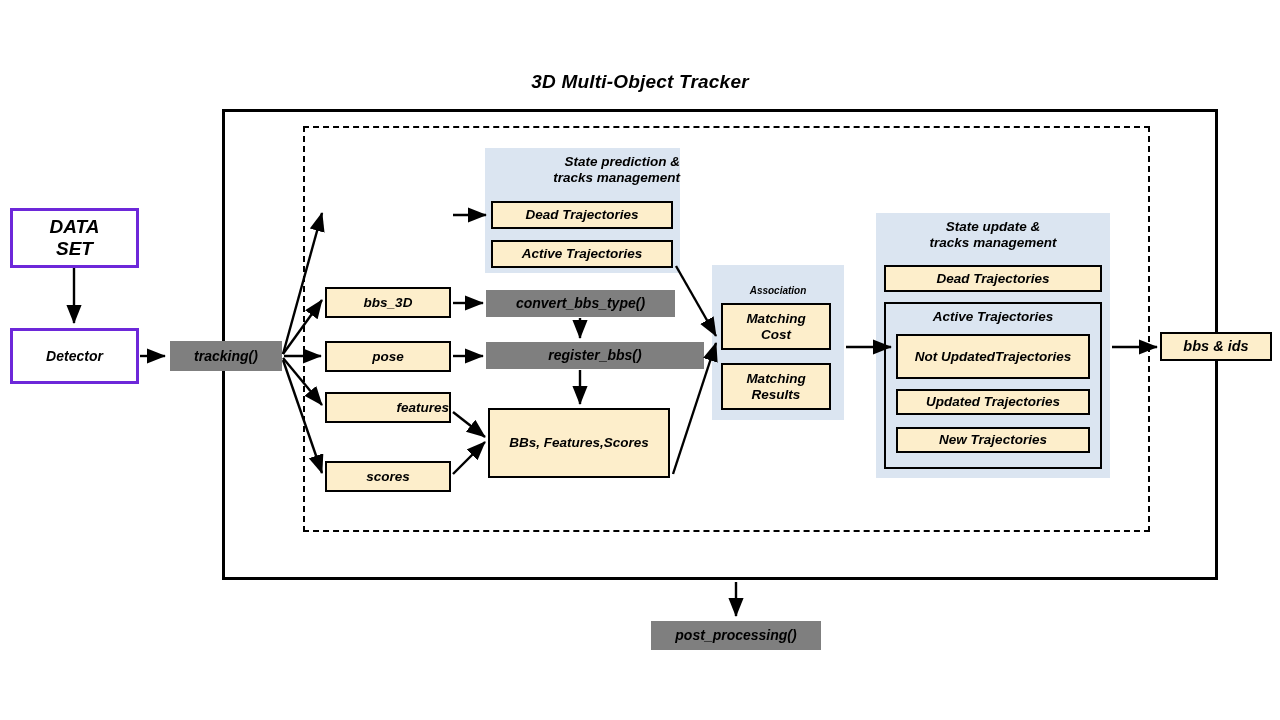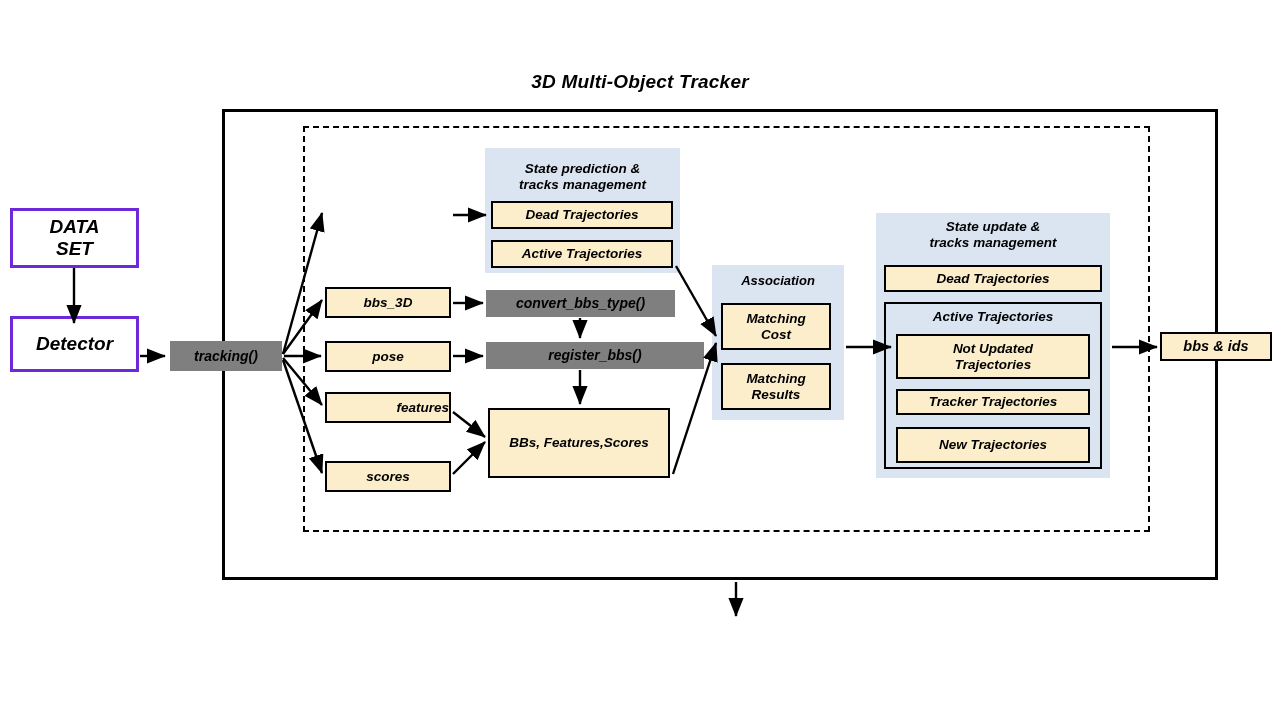--- a/index.html
+++ b/index.html
@@ -103,21 +103,21 @@
 
   <div class="abs frame-solid" style="left:222px; top:109px; width:996px; height:471px;"></div>
 
   <div class="abs frame-dashed" style="left:303px; top:126px; width:847px; height:406px;"></div>
 
   <div class="abs box box-white" style="left:10px; top:208px; width:129px; height:60px; font-size:19px; flex-direction:column;">
     <span>DATA</span>
     <span>SET</span>
   </div>
 
-  <div class="abs box box-white" style="left:10px; top:316px; width:129px; height:56px; font-size:19px;text-align:center;">
+  <div class="abs box box-white" style="left:10px; top:328px; width:129px; height:56px; font-size:14px;text-align:center;">
     <span>Detector</span>
   </div>
 
   <div class="abs box box-gray" style="left:170px; top:341px; width:112px; height:30px;">
     <span>tracking()</span>
   </div>
 
   <div class="abs box box-yellow" style="left:325px; top:287px; width:126px; height:31px;">
     <span>bbs_3D</span>
   </div>
@@ -125,21 +125,21 @@
     <span>pose</span>
   </div>
   <div class="abs box box-yellow" style="left:325px; top:392px; width:126px; height:31px;justify-content:flex-end;">
     <span>features</span>
   </div>
   <div class="abs box box-yellow" style="left:325px; top:461px; width:126px; height:31px;">
     <span>scores</span>
   </div>
 
   <div class="abs panel-blue" style="left:485px; top:148px; width:195px; height:125px;">
-    <div class="panel-heading" style="top:13px;">
+    <div class="panel-heading" style="top:6px;text-align:right;">
       <span>State prediction &amp;</span><br>
       <span>tracks management</span>
     </div>
   </div>
   <div class="abs box box-yellow" style="left:491px; top:201px; width:182px; height:28px;">
     <span>Dead Trajectories</span>
   </div>
   <div class="abs box box-yellow" style="left:491px; top:240px; width:182px; height:28px;">
     <span>Active Trajectories</span>
   </div>
@@ -150,21 +150,21 @@
   <div class="abs box box-gray" style="left:486px; top:342px; width:218px; height:27px;">
     <span>register_bbs()</span>
   </div>
 
   <div class="abs box box-yellow" style="left:488px; top:408px; width:182px; height:70px; flex-direction:row;">
     <span>BBs,  Features,</span>
     <span>Scores</span>
   </div>
 
   <div class="abs panel-blue" style="left:712px; top:265px; width:132px; height:155px;">
-    <div class="panel-heading" style="top:8px; font-size:13px;">Association</div>
+    <div class="panel-heading" style="top:20px; font-size:10px;">Association</div>
   </div>
   <div class="abs box box-yellow" style="left:721px; top:303px; width:110px; height:47px; flex-direction:column;">
     <span>Matching</span>
     <span>Cost</span>
   </div>
   <div class="abs box box-yellow" style="left:721px; top:363px; width:110px; height:47px; flex-direction:column;">
     <span>Matching</span>
     <span>Results</span>
   </div>
 
@@ -174,35 +174,38 @@
       <span>tracks management</span>
     </div>
   </div>
   <div class="abs box box-yellow" style="left:884px; top:265px; width:218px; height:27px;">
     <span>Dead Trajectories</span>
   </div>
 
   <div class="abs panel-inner-blue" style="left:884px; top:302px; width:218px; height:167px;">
     <div class="panel-heading" style="top:5px;">Active Trajectories</div>
   </div>
-  <div class="abs box box-yellow" style="left:896px; top:334px; width:194px; height:45px; flex-direction:column;">
+  <div class="abs box box-yellow" style="left:896px; top:334px; width:194px; height:45px; flex-direction:row;">
     <span>Not Updated</span>
     <span>Trajectories</span>
   </div>
   <div class="abs box box-yellow" style="left:896px; top:389px; width:194px; height:26px;">
-    <span>Tracker Trajectories</span>
-  </div>
-  <div class="abs box box-yellow" style="left:896px; top:427px; width:194px; height:36px;justify-content:center;">
+    <span>Updated Trajectories</span>
+  </div>
+  <div class="abs box box-yellow" style="left:896px; top:427px; width:194px; height:26px;justify-content:center;">
     <span>New Trajectories</span>
   </div>
 
   <div class="abs box box-yellow" style="left:1160px; top:332px; width:112px; height:29px; font-size:14.5px;">
     <span>bbs &amp; ids</span>
   </div>
 
+  <div class="abs box box-gray" style="left:651px; top:621px; width:170px; height:29px;">
+    <span>post_processing()</span>
+  </div>
 
   <svg class="overlay" viewBox="0 0 1280 720" xmlns="http://www.w3.org/2000/svg">
     <defs>
       <marker id="ah" markerWidth="9" markerHeight="9" refX="7.6" refY="3.2" orient="auto" markerUnits="strokeWidth">
         <path d="M0,0 L8,3.2 L0,6.4 z" fill="#000000"></path>
       </marker>
     </defs>
     <g stroke="#000000" stroke-width="2.4" fill="none" marker-end="url(#ah)">
 
       <line x1="74" y1="268" x2="74" y2="323"></line>

